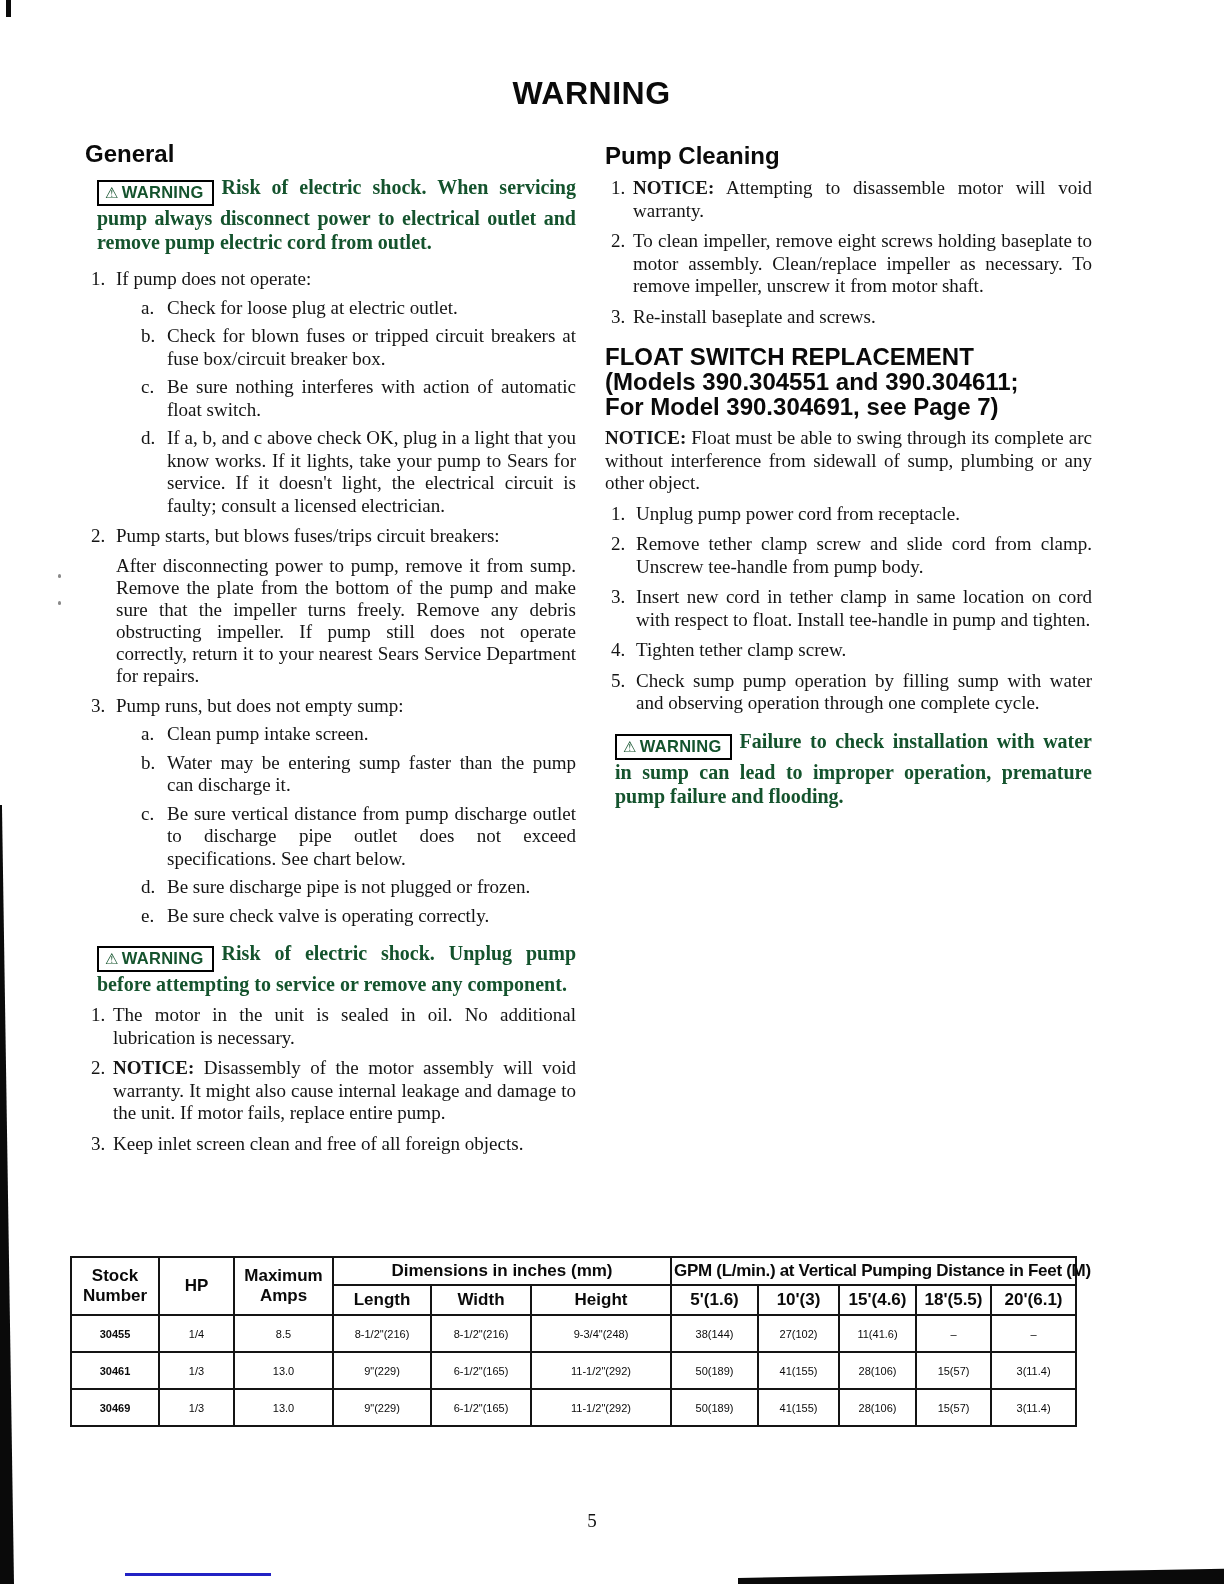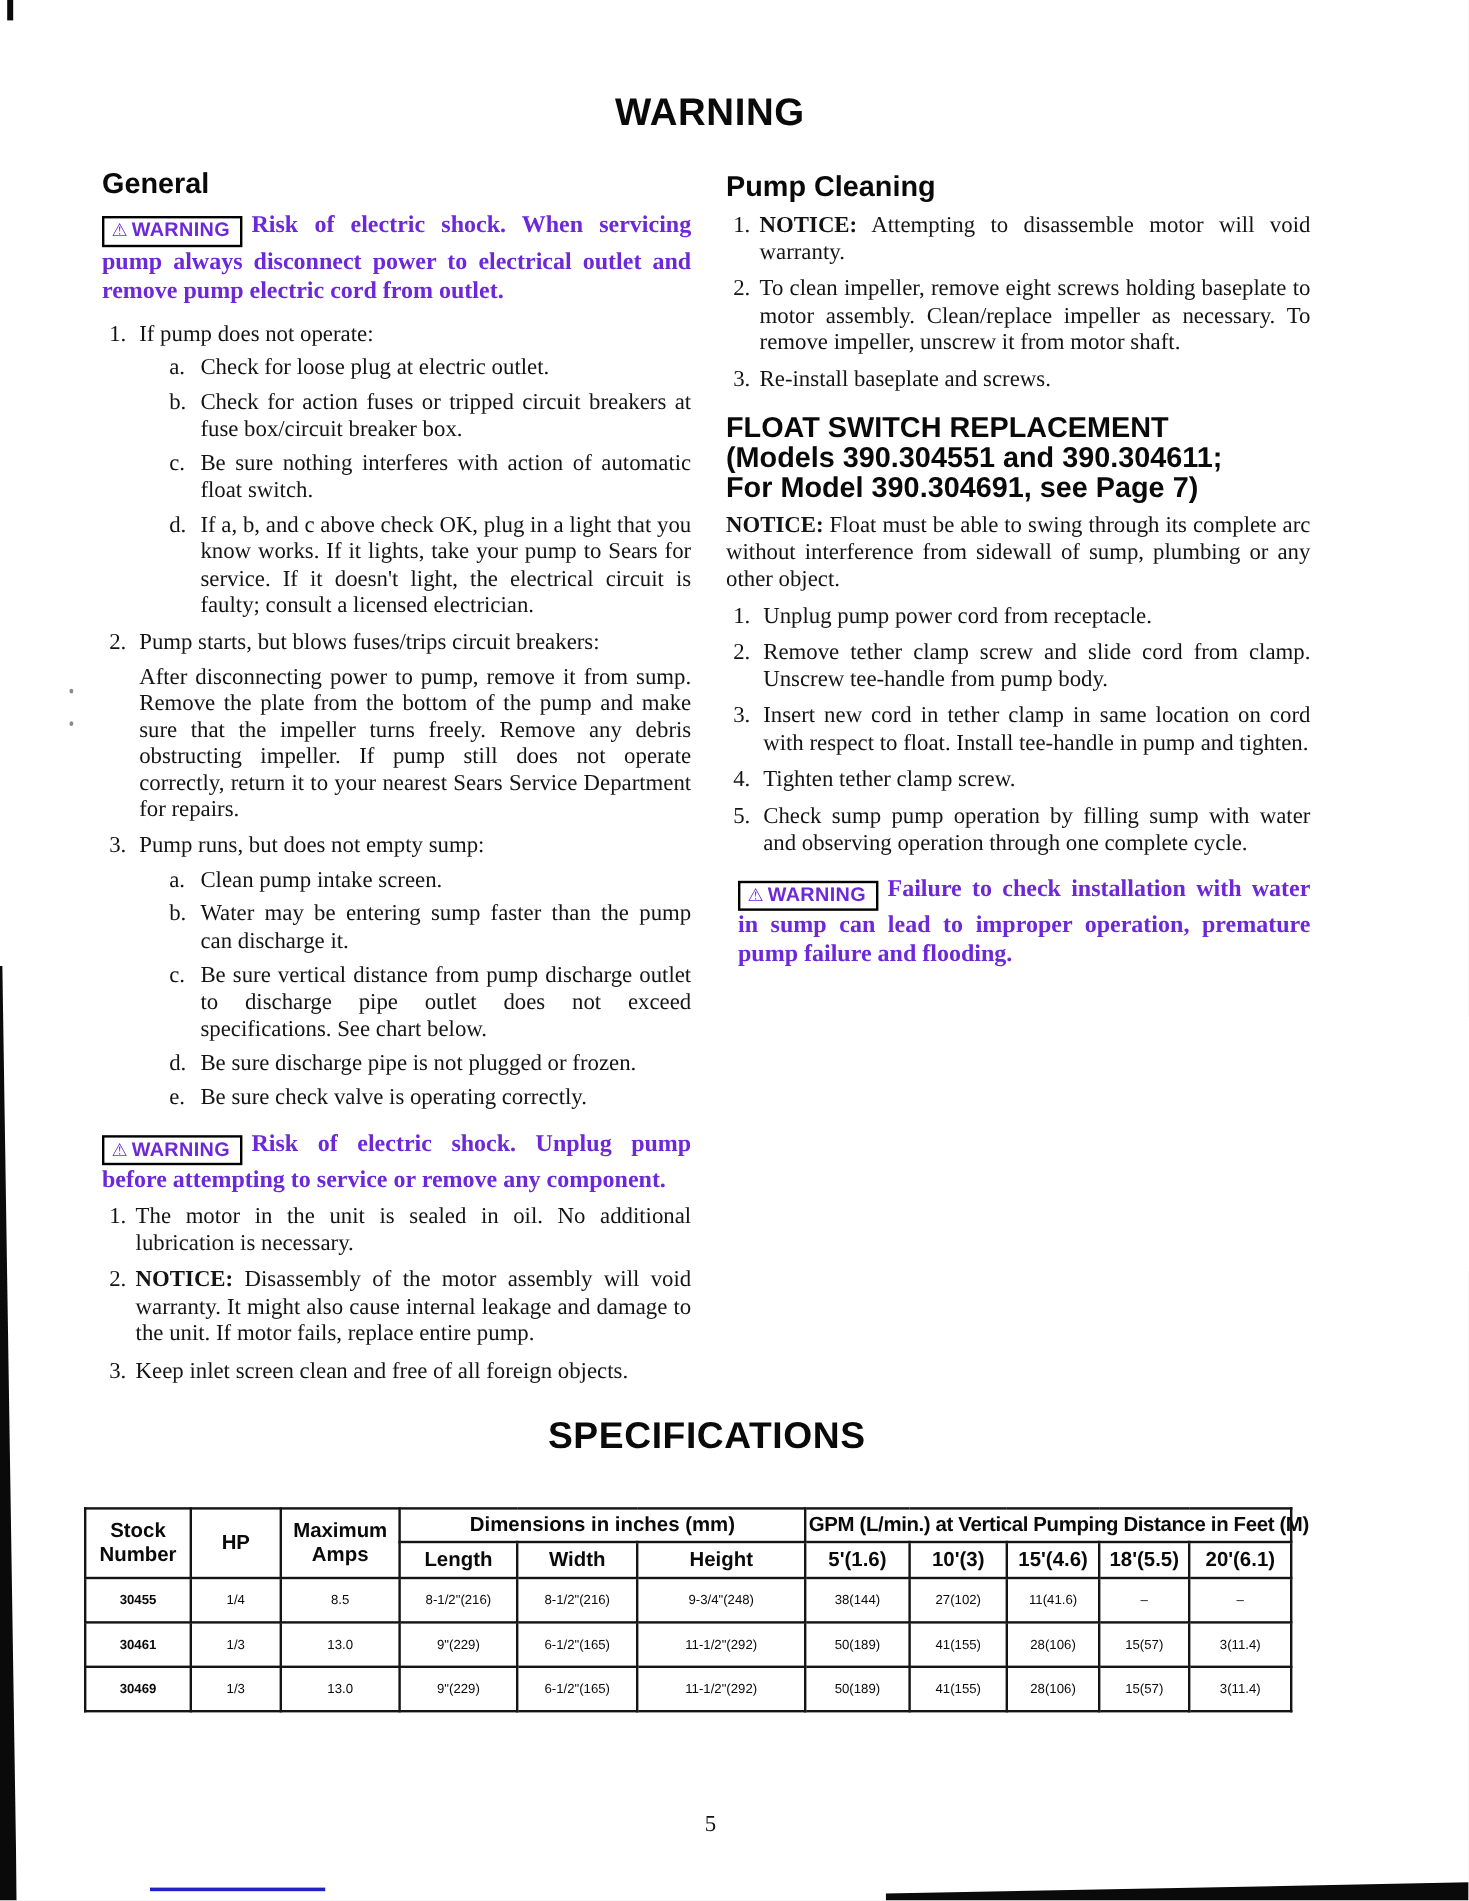--- a/index.html
+++ b/index.html
@@ -21,21 +21,21 @@
     position:absolute;left:0;top:76px;width:1183px;margin:0;text-align:center;
     font:bold 32px/1.1 "Liberation Sans","DejaVu Sans",sans-serif;color:#0a0a0a;letter-spacing:.5px;
   }
   h2.sec{font:bold 24px/1.1 "Liberation Sans","DejaVu Sans",sans-serif;color:#0a0a0a;margin:11px 0 8px 0;}
   
   .col{position:absolute;top:130px;}
   .col.left{left:85px;width:491px;}
   .col.right{left:605px;width:487px;top:132px;}
   .body-par{font-size:19px;line-height:22.5px;text-align:justify;margin:0;}
   
-  .wpar{font:bold 20px/24px "Liberation Serif","DejaVu Serif",serif;text-align:justify;margin:2px 0 0 0;color:#6d28d9;}
+  .wpar{font:bold 20px/24px "Liberation Serif","DejaVu Serif",serif;text-align:justify;margin:2px 0 0 12px;color:#14532d;}
   .wchip{
     display:inline-block;border:2px solid #000;padding:2px 8px 3px 6px;margin-right:8px;
     font:bold 16.5px/1 "Liberation Sans","DejaVu Sans",sans-serif;vertical-align:-4px;white-space:nowrap;letter-spacing:.3px;
   }
   .wicon{font-family:"DejaVu Sans",sans-serif;font-size:15px;margin-right:3px;}
   
   .item{display:flex;margin:8px 0 0 6px;font-size:19px;line-height:22.5px;}
   .item .num{flex:0 0 25px;}
   .item .txt{flex:1;text-align:justify;}
   .item.tight .num{flex:0 0 22px;}
@@ -88,21 +88,21 @@
     <div class="item gap-lg">
       <span class="num">1.</span>
       <span class="txt">If pump does not operate:</span>
     </div>
     <div class="sub">
       <span class="letter">a.</span>
       <span class="txt">Check for loose plug at electric outlet.</span>
     </div>
     <div class="sub">
       <span class="letter">b.</span>
-      <span class="txt">Check for action fuses or tripped circuit breakers at fuse box/circuit breaker box.</span>
+      <span class="txt">Check for blown fuses or tripped circuit breakers at fuse box/circuit breaker box.</span>
     </div>
     <div class="sub">
       <span class="letter">c.</span>
       <span class="txt">Be sure nothing interferes with action of automatic float switch.</span>
     </div>
     <div class="sub">
       <span class="letter">d.</span>
       <span class="txt">If a, b, and c above check OK, plug in a light that you know works. If it lights, take your pump to Sears for service. If it doesn't light, the electrical circuit is faulty; consult a licensed electrician.</span>
     </div>
 
@@ -194,21 +194,20 @@
       <span class="txt">Tighten tether clamp screw.</span>
     </div>
     <div class="item">
       <span class="num">5.</span>
       <span class="txt">Check sump pump operation by filling sump with water and observing operation through one complete cycle.</span>
     </div>
 
     <p class="wpar gap-lg" style="margin-left:10px;"><span class="wchip"><span class="wicon">⚠</span><span>WARNING</span></span><b>Failure to check installation with water in sump can lead to improper operation, premature pump failure and flooding.</b></p>
   </div>
 
-  <h2 class="spec-title">SPECIFICATIONS</h2>
 
   <table class="spec">
     <colgroup>
       <col style="width:88px">
         <col style="width:75px">
         <col style="width:99px">
       <col style="width:98px">
         <col style="width:100px">
         <col style="width:140px">
       <col style="width:87px">

